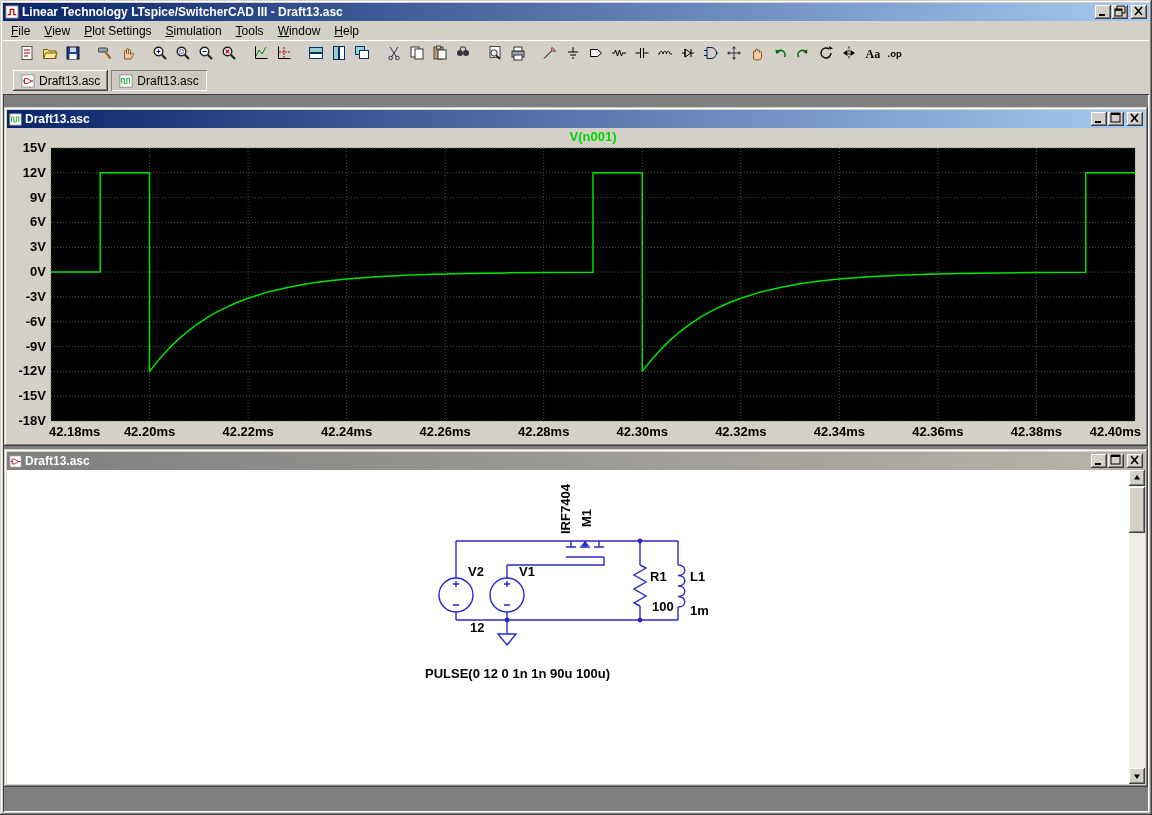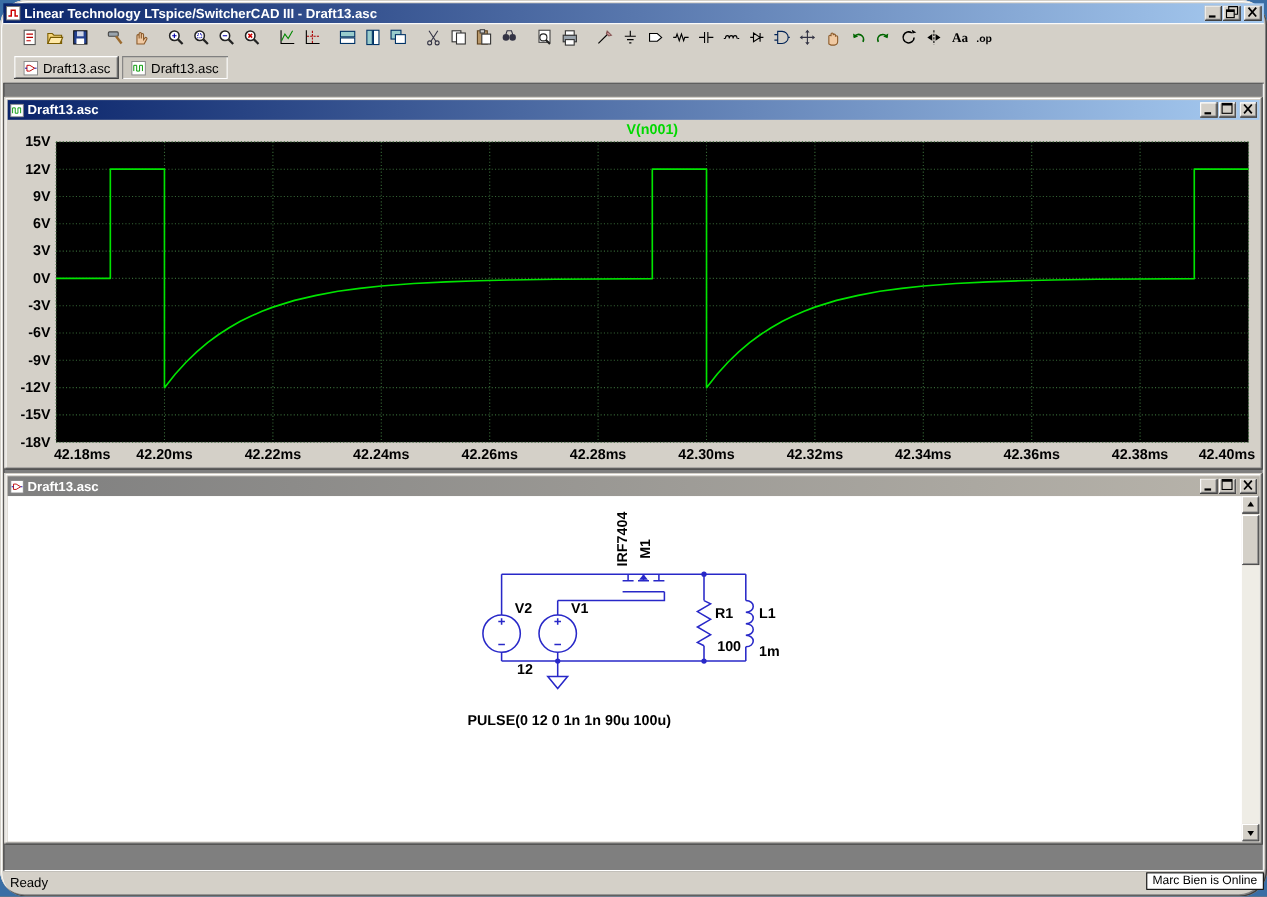--- a/index.html
+++ b/index.html
@@ -1,19 +1,19 @@
 <!DOCTYPE html>
 <html><head>
 <meta charset="utf-8">
 <style>
   *{margin:0;padding:0;box-sizing:border-box;}
   html,body{width:1152px;height:815px;overflow:hidden;}
   body{font-family:"Liberation Sans",sans-serif;font-size:12px;background:#3a6ea5;}
   #app{width:1152px;height:815px;background:#d4d0c8;padding:3px;display:flex;flex-direction:column;
-       box-shadow:inset -1px -1px #404040, inset 1px 1px #d4d0c8, inset -2px -2px #808080, inset 2px 2px #fff;border-radius:24px;}
+       box-shadow:inset -1px -1px #404040, inset 1px 1px #d4d0c8, inset -2px -2px #808080, inset 2px 2px #fff;}
   .titlebar{height:18px;background:linear-gradient(90deg,#0a246a,#a6caf0);display:flex;align-items:center;gap:3px;padding:0 2px;flex:none;}
   .title-text{color:#fff;font-weight:bold;font-size:12px;flex:1;white-space:nowrap;overflow:hidden;}
   .cap-btns{display:flex;gap:1px;align-items:center;}
   .cap-btn{width:16px;height:14px;background:#d4d0c8;display:inline-flex;align-items:center;justify-content:center;
            box-shadow:inset -1px -1px #404040, inset 1px 1px #fff, inset -2px -2px #808080;}
   .cap-btn.close-gap{margin-left:2px;}
   .menubar{height:19px;display:flex;align-items:center;padding-left:1px;flex:none;}
   .menu-item{padding:2px 7px;cursor:default;}
   .toolbar{height:28px;display:flex;align-items:center;padding:2px 2px 2px 12px;flex:none;border-top:1px solid #fff;}
   .tb-btn{width:23px;height:22px;background:transparent;border:1px solid transparent;display:inline-flex;justify-content:center;padding:0;}
@@ -73,20 +73,29 @@
           </svg>
         </span>
       <span class="cap-btn icon-slot close-gap">
           <svg viewBox="0 0 16 16" width="16" height="16" fill="none" stroke-width="1">
             <path d="M4 3l7 8M11 3l-7 8" stroke="#000" stroke-width="1.6"></path>
           </svg>
         </span>
     </span>
   </div>
 
+  <div class="menubar" id="menubar">
+      <span class="menu-item"><u>F</u>ile</span>
+      <span class="menu-item"><u>V</u>iew</span>
+      <span class="menu-item"><u>P</u>lot Settings</span>
+      <span class="menu-item"><u>S</u>imulation</span>
+      <span class="menu-item"><u>T</u>ools</span>
+      <span class="menu-item"><u>W</u>indow</span>
+      <span class="menu-item"><u>H</u>elp</span>
+    </div>
 
   <div class="toolbar" id="toolbar">
       <button class="tb-btn" title="New Schematic">
         <svg viewBox="0 0 16 16" width="16" height="16" fill="none" stroke-width="1">
           <rect x="3" y="1.5" width="10" height="13" fill="#fff" stroke="#555"></rect>
           <path d="M5 5h6M5 8h6M5 11h4" stroke="#b00" fill="none"></path>
         </svg>
       </button>
       <button class="tb-btn" title="Open">
         <svg viewBox="0 0 16 16" width="16" height="16" fill="none" stroke-width="1">
@@ -508,18 +517,14 @@
                 <path d="M8 12L4 6h8z" fill="#000"></path>
               </svg>
             </span>
         </div>
 
       </div>
     </div>
 
   </div>
 
-  <div class="statusbar">
-    <span>Ready</span>
-    <span class="online-badge">Marc Bien is Online</span>
-  </div>
 
 </div>
 
 </body></html>

